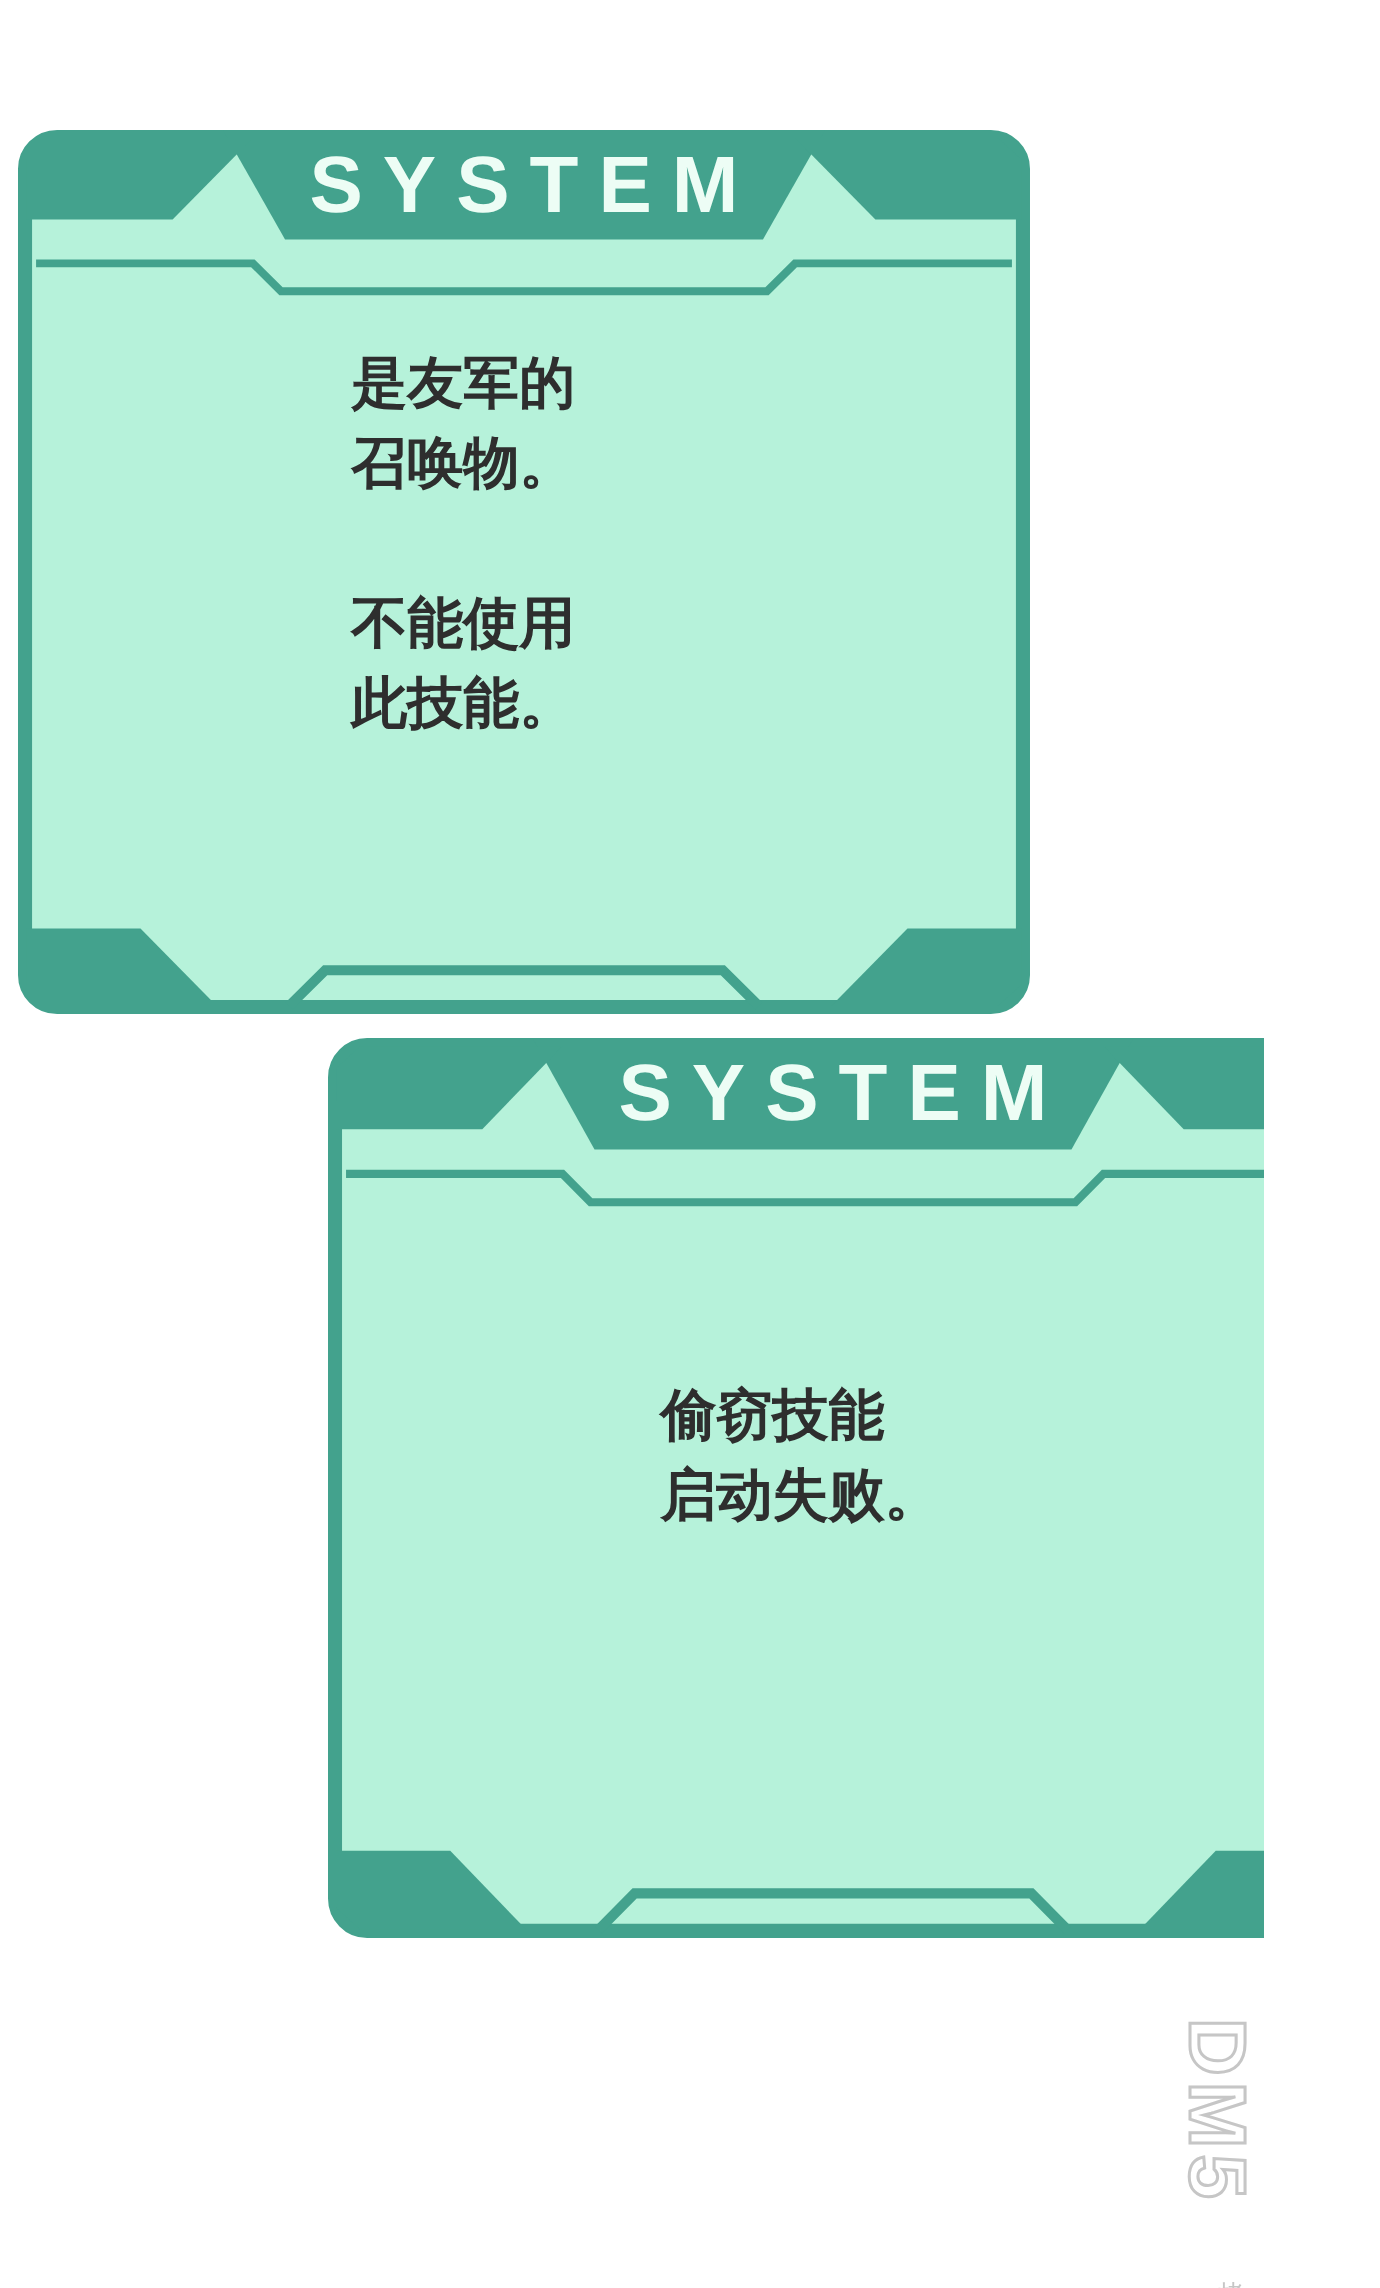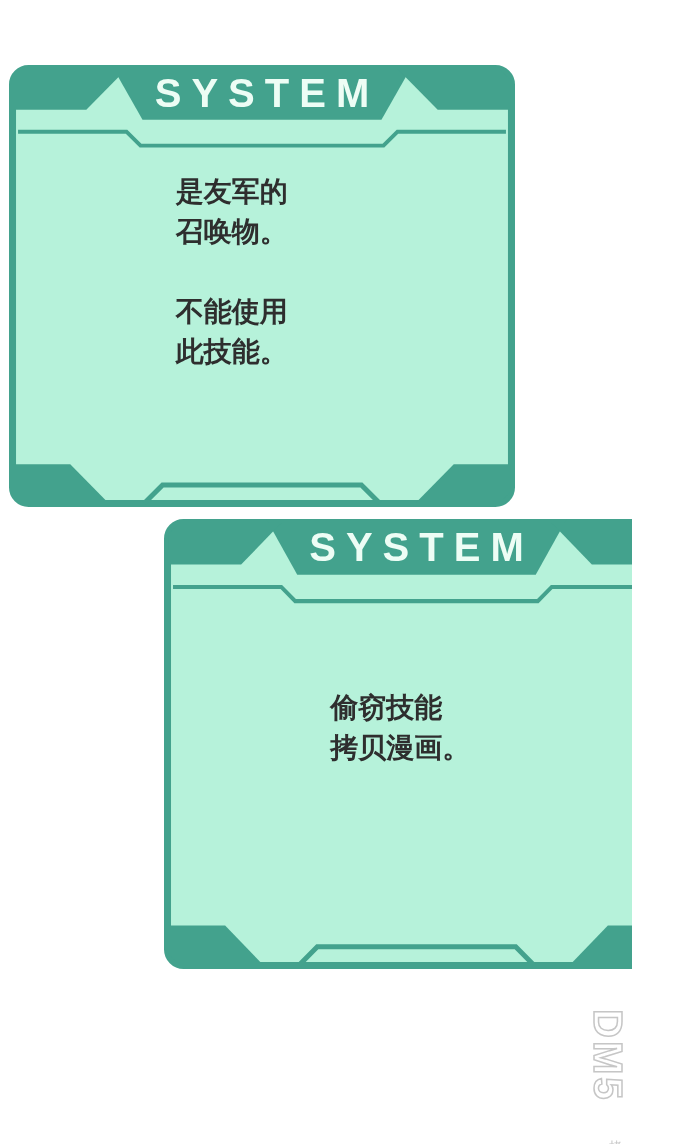--- a/index.html
+++ b/index.html
@@ -101,19 +101,19 @@
       <path class="f-accent" d="M103,1 H403 L372,56 H134 Z"></path>
       <polygon class="f-accent" points="5,46 5,16 17,5 118,5 78,46"></polygon>
       <polygon class="f-accent" points="501,46 501,16 489,5 388,5 428,46"></polygon>
       <path class="f-line" d="M10,68 H118 L132,82 H374 L388,68 H496"></path>
       <polygon class="f-accent" points="5,402 5,430 17,441 100,441 62,402"></polygon>
       <polygon class="f-accent" points="501,402 501,430 489,441 406,441 444,402"></polygon>
       <path class="f-notch" d="M136,441 L154,423 H352 L370,441"></path>
     </svg>
     <div class="sys-title">SYSTEM</div>
     <div class="panel-body">偷窃技能
-拷贝漫画。</div>
+启动失败。</div>
   </div>
 
   <div class="wm-logo">DM5</div>
   <div class="wm-label">拷贝漫画</div>
 
 </div>
 
 </body></html>

